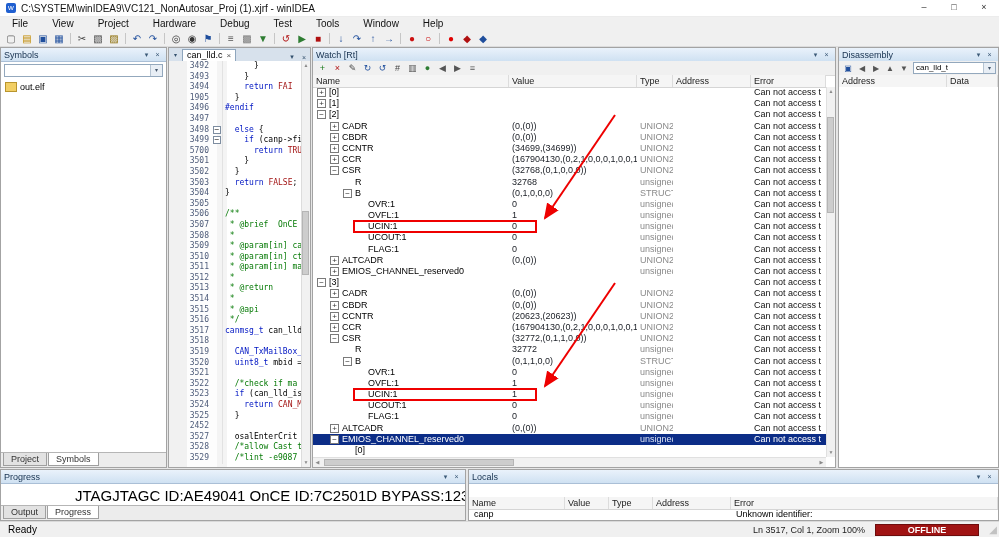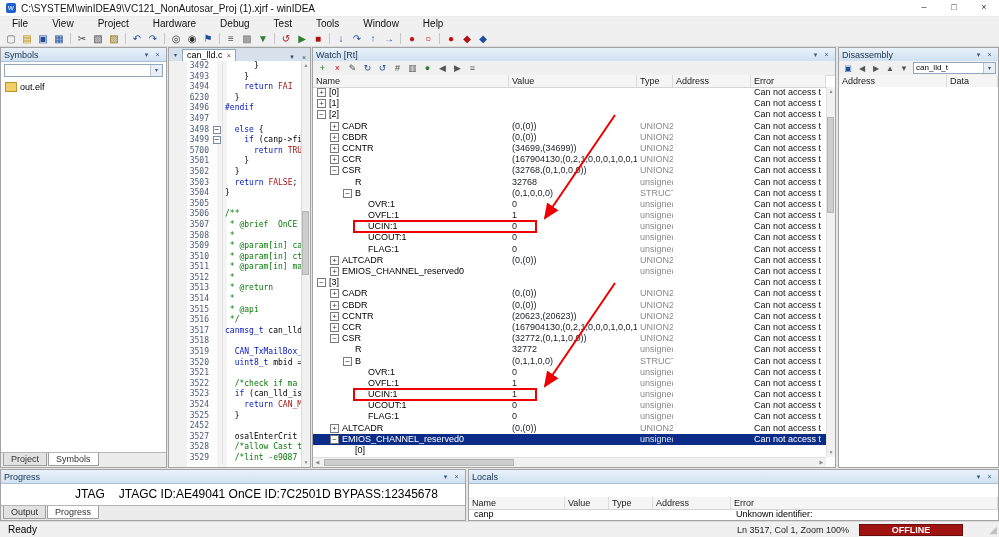--- a/index.html
+++ b/index.html
@@ -77,37 +77,37 @@
   #disasm{left:838px;top:47px;width:161px;height:421px}
   .d-tbar{position:absolute;top:13px;left:0;right:0;height:14px;background:#f0f0f0;border-bottom:1px solid #dadada;display:flex;align-items:center;padding:0 2px}
   .d-tbar .tbtn{width:14px;height:13px;line-height:13px;font-size:8px}
   .d-combo{flex:1;height:12px;margin-left:2px;background:#fff;border:1px solid #93a8bd;font-size:8px;line-height:10px;display:flex;overflow:hidden;box-sizing:border-box}
   .d-combo .val{flex:1;padding-left:2px;white-space:nowrap;overflow:hidden}
   .d-colh{position:absolute;top:27px;left:0;right:0;height:12px;display:grid;grid-template-columns:108px 1fr;background:#f5f5f5;border-bottom:1px solid #d5d5d5;font-size:9px;line-height:12px;color:#222}
   .d-colh>div{border-right:1px solid #dcdcdc;padding-left:3px}
   .d-body{position:absolute;top:39px;bottom:0;left:0;right:0;background:#fff}
   
   #progress{left:0;top:469px;width:466px;height:52px}
-  .pg-row{position:absolute;top:17px;left:0;right:0;font-size:12px;padding-left:74px;display:flex;gap:14px;white-space:nowrap;overflow:hidden}
+  .pg-row{position:absolute;top:17px;left:0;right:0;font-size:15px;padding-left:74px;display:flex;white-space:nowrap;overflow:hidden}
   
   #locals{left:468px;top:469px;width:531px;height:52px}
   .lc-ctx{position:absolute;top:14px;left:2px;right:2px;height:12px;border:1px solid #b3b3b3;background:#fff;font-size:9px;line-height:10px;display:flex;overflow:hidden;box-sizing:border-box}
   .lc-ctx .lbl{color:#6b6b6b;font-weight:bold;padding:0 3px;background:#f0f0f0;border-right:1px solid #d9d9d9;flex:none}
   .lc-ctx .val{padding-left:3px;white-space:nowrap;overflow:hidden}
   .lc-colh{position:absolute;top:27px;left:0;right:0;height:12px;display:grid;grid-template-columns:96px 44px 44px 78px 1fr;background:#f5f5f5;border-bottom:1px solid #d5d5d5;font-size:9px;line-height:12px;color:#222}
   .lc-colh>div{border-right:1px solid #dcdcdc;padding-left:3px}
   .lc-rows{position:absolute;top:39px;left:0;right:0;bottom:0;overflow:hidden}
   .lc-row{display:grid;grid-template-columns:96px 44px 44px 78px 1fr;height:11.5px;line-height:11.5px;font-size:9px}
   .lc-row>div{overflow:hidden;padding-left:5px;white-space:nowrap}
   
   .statusbar{position:absolute;left:0;top:521px;width:100%;height:16px;background:#f0f0f0;border-top:1px solid #d9d9d9;display:flex;align-items:center;font-size:10px;box-sizing:border-box}
   .st-ready{margin-left:8px}
   .st-spacer{flex:1}
   .st-pos{font-size:9px;color:#222;margin-right:10px}
-  .offline{width:104px;height:12px;background:#a01313;border:1px solid #6d0c0c;color:#fff;font-size:9px;font-weight:bold;text-align:center;line-height:11px;margin-right:20px;box-sizing:border-box}
+  .offline{width:104px;height:12px;background:#a01313;border:1px solid #6d0c0c;color:#fff;font-size:9px;font-weight:bold;text-align:center;line-height:11px;margin-right:4px;box-sizing:border-box}
   .grip{width:14px;text-align:right;color:#c2c2c2;font-size:10px;margin-right:2px}
 </style>
 </head>
 <body>
 
 <div class="app">
 
   <div class="titlebar">
     <span class="appicon">w</span>
     <span class="tb-title">C:\SYSTEM\winIDEA9\VC121_NonAutosar_Proj (1).xjrf - winIDEA</span>
@@ -194,21 +194,21 @@
         <span class="x">×</span>
       </span>
       <span class="ed-spacer"></span>
       <span class="rbtn">▾</span>
       <span class="rbtn">×</span>
     </div>
     <div class="edbody" id="edlines">
         <div class="ed-line"><span class="ed-num">3492</span><span class="ed-fold"></span><span class="ed-code"><span class="sy-p">      }</span></span></div>
         <div class="ed-line"><span class="ed-num">3493</span><span class="ed-fold"></span><span class="ed-code"><span class="sy-p">    }</span></span></div>
         <div class="ed-line"><span class="ed-num">3494</span><span class="ed-fold"></span><span class="ed-code"><span class="sy-p">    </span><span class="sy-k">return</span><span class="sy-p"> </span><span class="sy-m">FAI</span></span></div>
-        <div class="ed-line"><span class="ed-num">6230</span><span class="ed-fold"></span><span class="ed-code"><span class="sy-p">  }</span></span></div>
+        <div class="ed-line"><span class="ed-num">1905</span><span class="ed-fold"></span><span class="ed-code"><span class="sy-p">  }</span></span></div>
         <div class="ed-line"><span class="ed-num">3496</span><span class="ed-fold"></span><span class="ed-code"><span class="sy-d">#endif</span></span></div>
         <div class="ed-line"><span class="ed-num">3497</span><span class="ed-fold"></span><span class="ed-code"></span></div>
         <div class="ed-line"><span class="ed-num">3498</span><span class="ed-fold"><span class="fold-box">−</span></span><span class="ed-code"><span class="sy-p">  </span><span class="sy-k">else</span><span class="sy-p"> {</span></span></div>
         <div class="ed-line"><span class="ed-num">3499</span><span class="ed-fold"><span class="fold-box">−</span></span><span class="ed-code"><span class="sy-p">    </span><span class="sy-k">if</span><span class="sy-p"> (canp-&gt;fi</span></span></div>
         <div class="ed-line"><span class="ed-num">5700</span><span class="ed-fold"></span><span class="ed-code"><span class="sy-p">      </span><span class="sy-k">return</span><span class="sy-p"> </span><span class="sy-m">TRU</span></span></div>
         <div class="ed-line"><span class="ed-num">3501</span><span class="ed-fold"></span><span class="ed-code"><span class="sy-p">    }</span></span></div>
         <div class="ed-line"><span class="ed-num">3502</span><span class="ed-fold"></span><span class="ed-code"><span class="sy-p">  }</span></span></div>
         <div class="ed-line"><span class="ed-num">3503</span><span class="ed-fold"></span><span class="ed-code"><span class="sy-p">  </span><span class="sy-k">return</span><span class="sy-p"> </span><span class="sy-m">FALSE</span><span class="sy-p">;</span></span></div>
         <div class="ed-line"><span class="ed-num">3504</span><span class="ed-fold"></span><span class="ed-code"><span class="sy-p">}</span></span></div>
         <div class="ed-line"><span class="ed-num">3505</span><span class="ed-fold"></span><span class="ed-code"></span></div>

